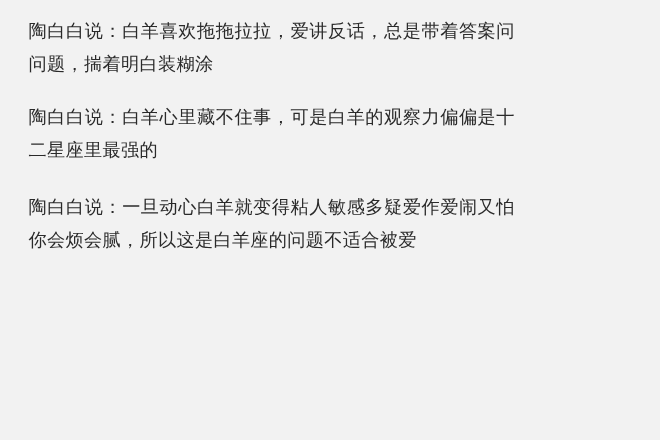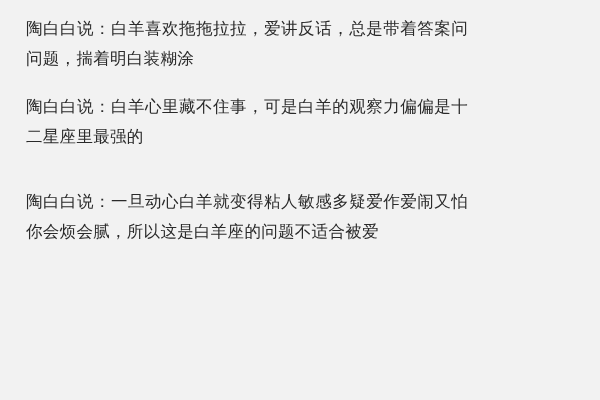--- a/index.html
+++ b/index.html
@@ -29,21 +29,21 @@
     line-height: 30px;
     letter-spacing: 0.3px;
     text-align: justify;
     margin: 0 0 18px 0;
     font-weight: 500;
   }
   .para:last-child {
     margin-bottom: 0;
   }
   .gap-large {
-    margin-bottom: 35px;
+    margin-bottom: 22px;
   }
 </style>
 </head>
 <body>
 
 <div class="page">
   <p class="para">陶白白说：白羊喜欢拖拖拉拉，爱讲反话，总是带着答案问问题，揣着明白装糊涂</p>
   <p class="para gap-large">陶白白说：白羊心里藏不住事，可是白羊的观察力偏偏是十二星座里最强的</p>
   <p class="para">陶白白说：一旦动心白羊就变得粘人敏感多疑爱作爱闹又怕你会烦会腻，所以这是白羊座的问题不适合被爱</p>
 </div>

